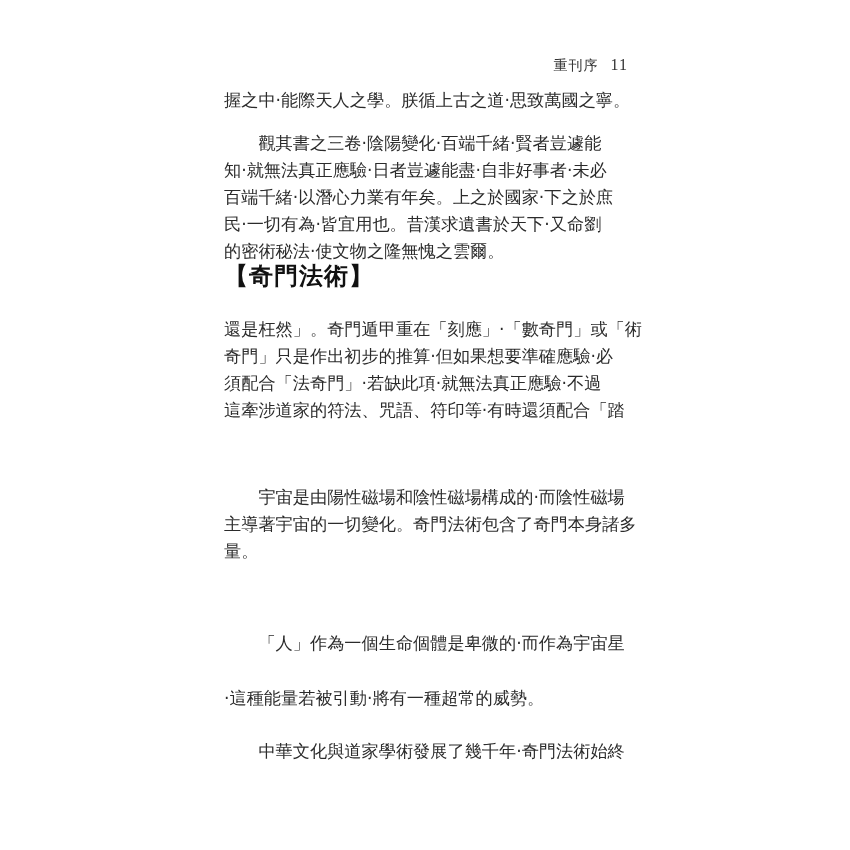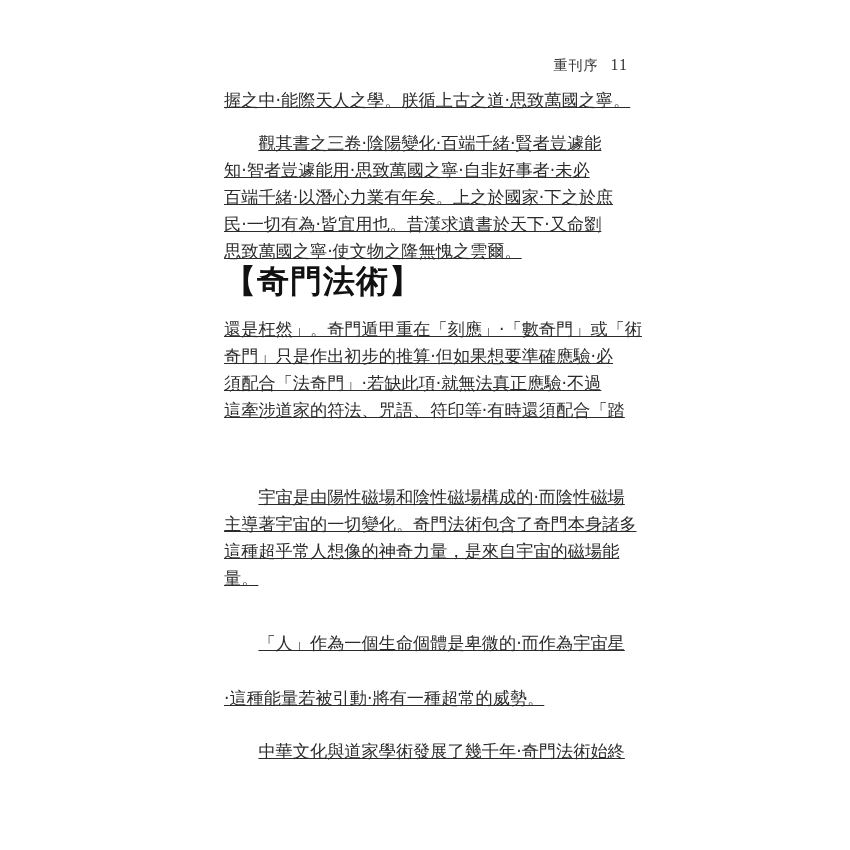--- a/index.html
+++ b/index.html
@@ -40,30 +40,29 @@
       left: 224px;
       width: 408px;
       font-size: 17.2px;
       line-height: 27px;
       letter-spacing: 0px;
       color: #2b2b2b;
     }
     .block p {
       margin: 0;
       white-space: nowrap;
-      text-decoration: underline;
     }
     .indent { text-indent: 2em; }
     .b1 { top: 87px; }
     .b2 { top: 130px; }
     .heading {
       position: absolute;
       left: 224px;
       top: 260px;
-      font-size: 32px;
+      font-size: 24px;
       font-weight: bold;
       color: #111;
       letter-spacing: 1px;
       font-family: "DejaVu Sans", sans-serif;
     }
     .b3 { top: 316px; }
     .b4 { top: 484px; }
     .b5 { top: 630px; }
   </style>
 </head>
@@ -74,39 +73,38 @@
   <div class="running-head">
     <span>重刊序</span><span class="page-num">11</span>
   </div>
 
   <div class="block b1">
     <p>握之中·能際天人之學。朕循上古之道·思致萬國之寧。</p>
   </div>
 
   <div class="block b2">
     <p class="indent">觀其書之三卷·陰陽變化·百端千緒·賢者豈遽能</p>
-    <p>知·智者豈遽能用·思致萬國之寧·自非好事者·未必</p>
+    <p>知·就無法真正應驗·日者豈遽能盡·自非好事者·未必</p>
     <p>百端千緒·以潛心力業有年矣。上之於國家·下之於庶</p>
     <p>民·一切有為·皆宜用也。昔漢求遺書於天下·又命劉</p>
-    <p>思致萬國之寧·使文物之隆無愧之雲爾。</p>
+    <p>的密術秘法·使文物之隆無愧之雲爾。</p>
   </div>
 
   <div class="heading">【奇門法術】</div>
 
   <div class="block b3">
     <p>還是枉然」。奇門遁甲重在「刻應」·「數奇門」或「術</p>
     <p>奇門」只是作出初步的推算·但如果想要準確應驗·必</p>
     <p>須配合「法奇門」·若缺此項·就無法真正應驗·不過</p>
     <p>這牽涉道家的符法、咒語、符印等·有時還須配合「踏</p>
   </div>
 
   <div class="block b4">
     <p class="indent">宇宙是由陽性磁場和陰性磁場構成的·而陰性磁場</p>
     <p>主導著宇宙的一切變化。奇門法術包含了奇門本身諸多</p>
-    <p>這種超乎常人想像的神奇力量，是來自宇宙的磁場能</p>
     <p>量。</p>
   </div>
 
   <div class="block b5">
     <p class="indent">「人」作為一個生命個體是卑微的·而作為宇宙星</p>
   </div>
 
   <div class="block" style="top:685px;">
     <p>·這種能量若被引動·將有一種超常的威勢。</p>
   </div>

